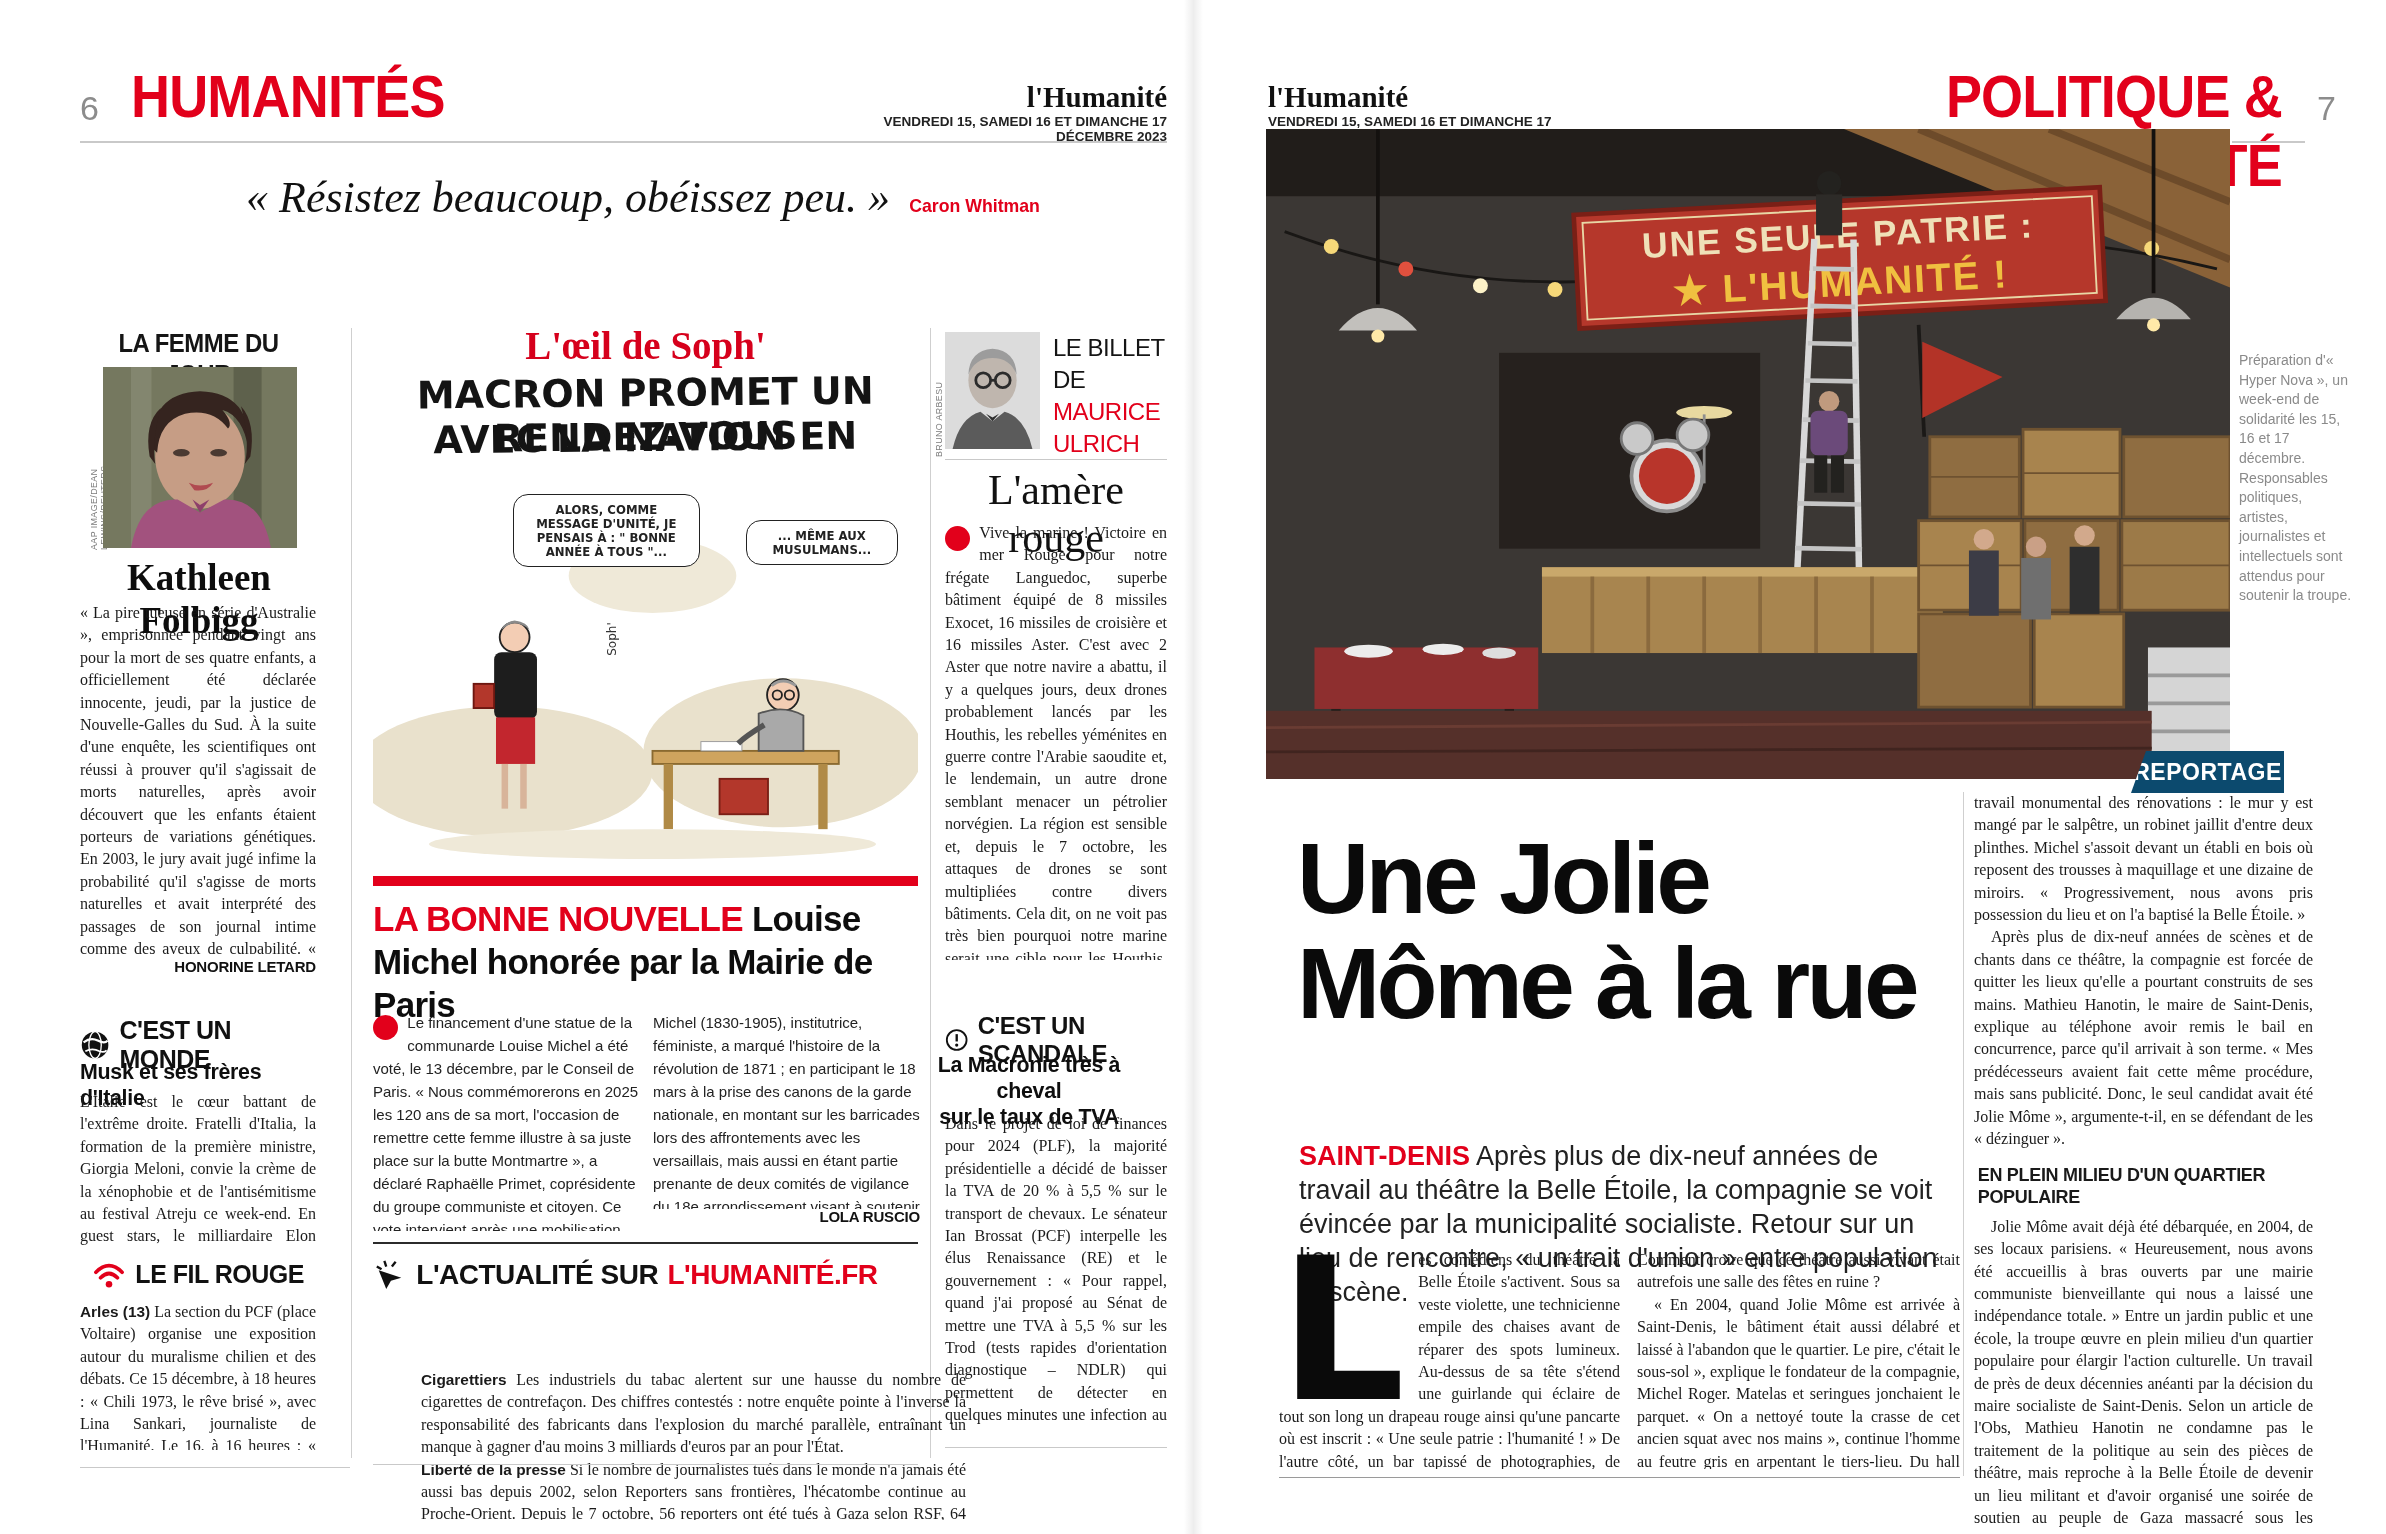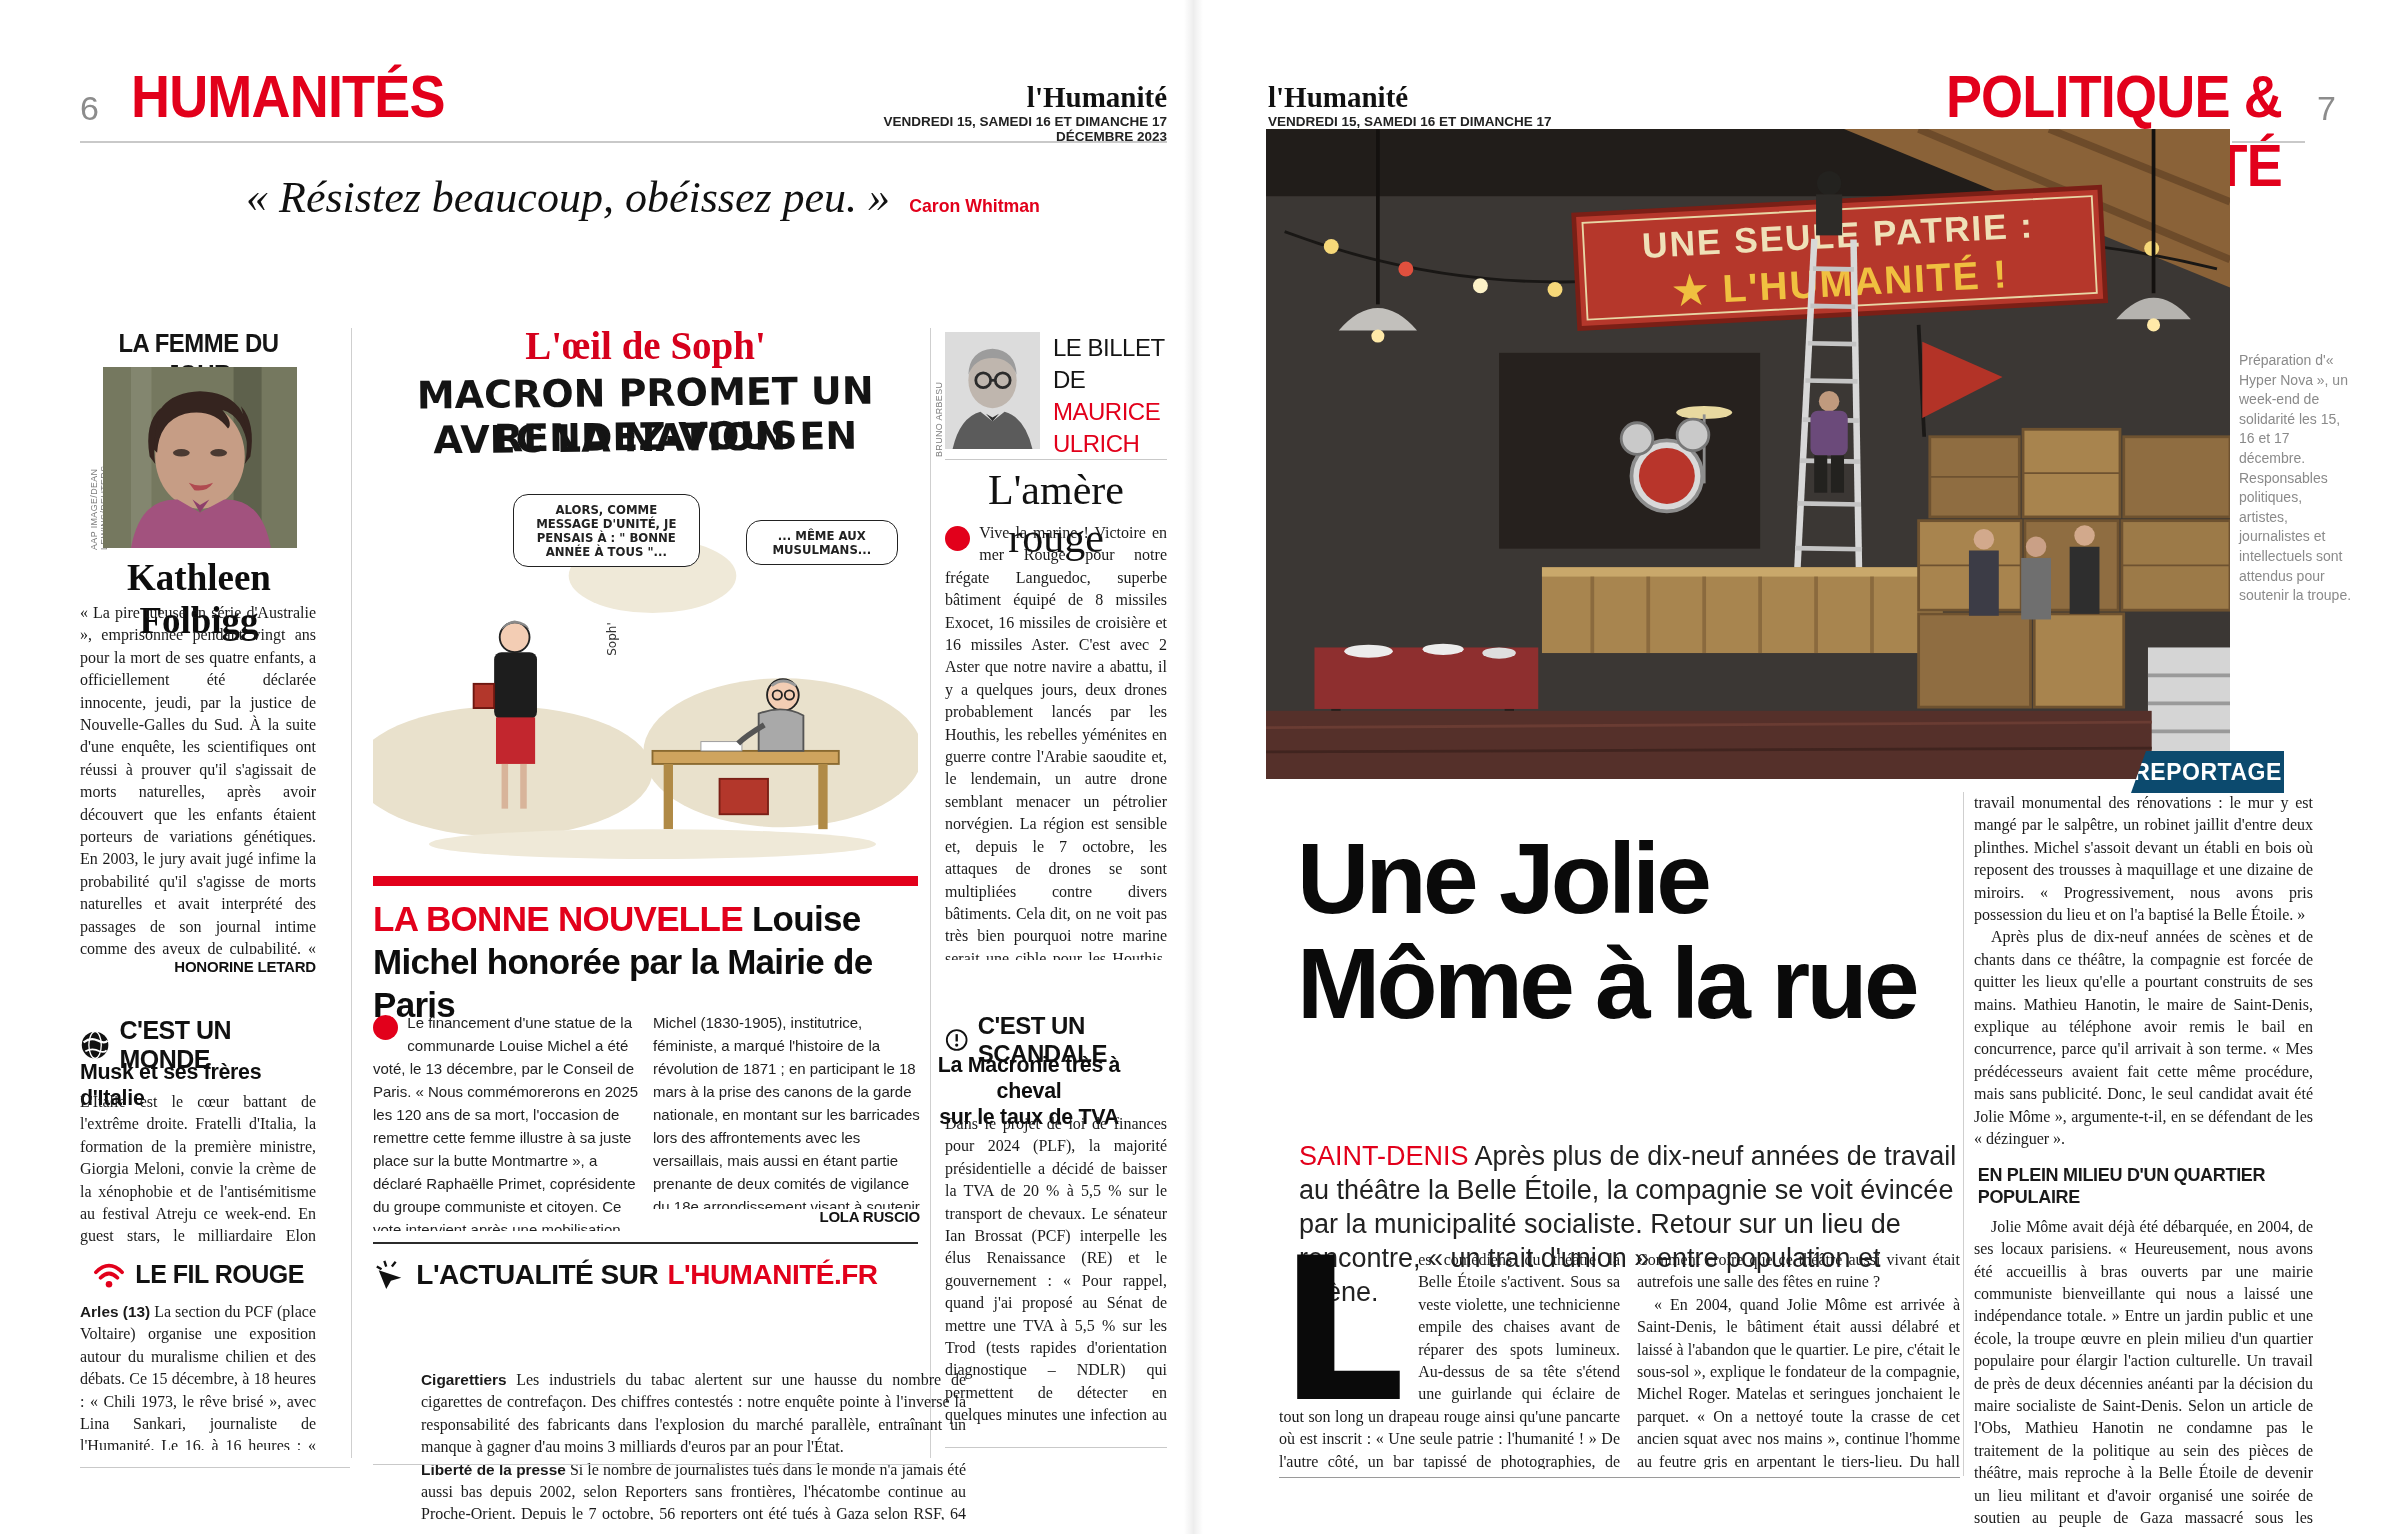--- a/index.html
+++ b/index.html
@@ -354,21 +354,21 @@
                 display:flex;align-items:center;justify-content:center;">
       <span style="color:#fff;font-weight:700;font-size:23px;letter-spacing:0.5px;">REPORTAGE</span>
     </div>
 
     <div class="abs" style="left:104px;top:826px;width:942px;font-weight:700;font-size:100px;line-height:105px;letter-spacing:-3.7px;color:#0a0a0a;">
       <div>Une Jolie</div>
       <div>Môme à la rue</div>
     </div>
 
     <div class="abs" style="left:106px;top:1139px;width:658px;font-size:27px;line-height:34px;color:#222;">
-      <span class="red" style="font-weight:400;">SAINT-DENIS</span><span> Après plus de dix-neuf années de travail au théâtre la Belle Étoile, la compagnie se voit évincée par la municipalité socialiste. Retour sur un lieu de rencontre, « un trait d'union » entre population et scène.</span>
+      <span class="red" style="font-weight:700;">SAINT-DENIS</span><span> Après plus de dix-neuf années de travail au théâtre la Belle Étoile, la compagnie se voit évincée par la municipalité socialiste. Retour sur un lieu de rencontre, « un trait d'union » entre population et scène.</span>
     </div>
 
     <div class="abs serif clip" style="left:86px;top:1249px;width:341px;height:220px;">
       <span class="dropcap">L</span>
       <span>es comédiens du théâtre la Belle Étoile s'activent. Sous sa veste violette, une technicienne empile des chaises avant de réparer des spots lumineux. Au-dessus de sa tête s'étend une guirlande qui éclaire de tout son long un drapeau rouge ainsi qu'une pancarte où est inscrit : « Une seule patrie : l'humanité ! » De l'autre côté, un bar tapissé de photographies, de tracts, d'un portrait de Louise Michel, d'une bande dessinée sur Madeleine Riffaud. Accoudée au comptoir, une comédienne sert des cafés à ses collègues et amis de la compagnie Jolie Môme.</span>
     </div>
     <div class="abs serif clip" style="left:444px;top:1249px;width:323px;height:220px;">
       <div>Comment croire que ce théâtre aussi vivant était autrefois une salle des fêtes en ruine ?</div>
       <div style="text-indent:17px;">« En 2004, quand Jolie Môme est arrivée à Saint-Denis, le bâtiment était aussi délabré et laissé à l'abandon que le quartier. Le pire, c'était le sous-sol », explique le fondateur de la compagnie, Michel Roger. Matelas et seringues jonchaient le parquet. « On a nettoyé toute la crasse de cet ancien squat avec nos mains », continue l'homme au feutre gris en arpentant le tiers-lieu. Du hall d'entrée à la salle de représentation, tout a été refait à neuf et transformé en théâtre. Un travail titanesque, réalisé par la compagnie. Seule une petite partie des loges reste à rafraîchir, ce qui permet de constater le</div>
     </div>

